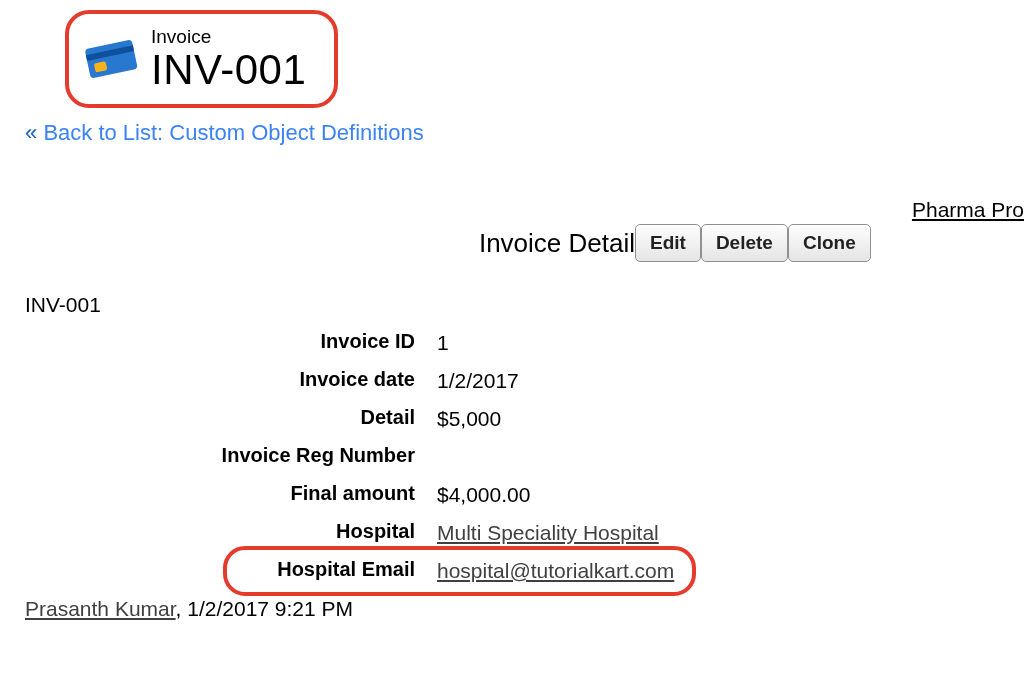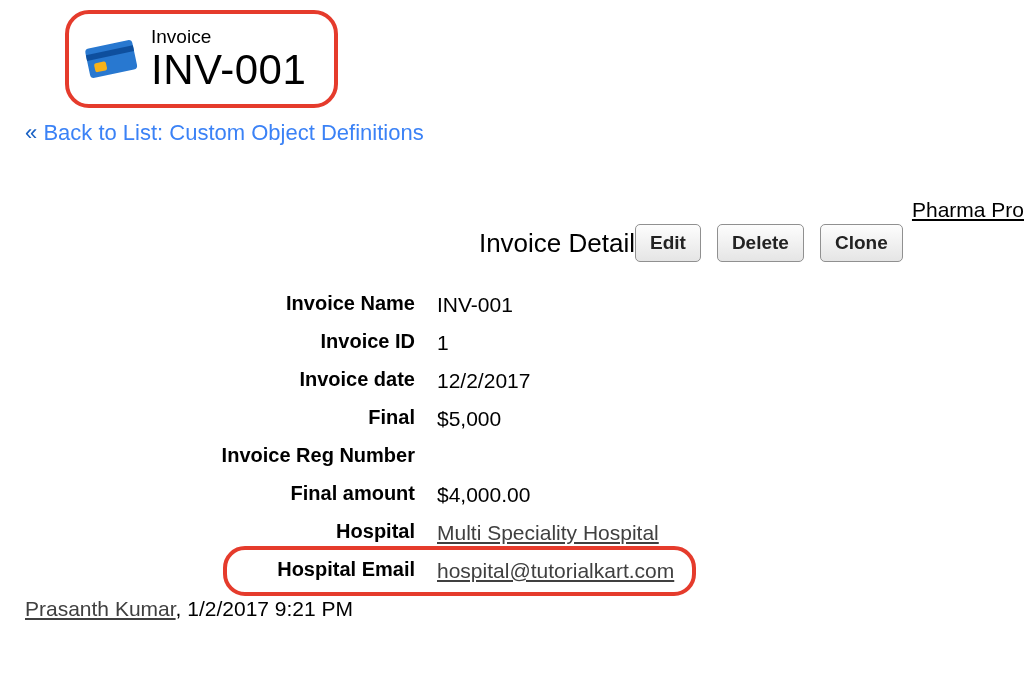--- a/index.html
+++ b/index.html
@@ -13,21 +13,21 @@
   .card-stripe{fill:#0e4f9e;}
   .hdr-txt small{display:block;font-size:19px;color:#000;margin-bottom:-2px;}
   .hdr-txt h1{margin:0;font-size:42px;font-weight:400;letter-spacing:.5px;}
   .back{margin:12px 0 0 0;font-size:22px;}
   .back a{color:#3b82f6;text-decoration:none;}
   .back .chev{color:#1961c4;}
   .tool{position:absolute;top:198px;right:0;font-size:21px;color:#000;text-decoration:underline;}
   .section{margin:78px 0 0 25px;}
   .sec-row{display:flex;align-items:center;}
   .sec-title{font-size:26px;font-weight:400;width:610px;text-align:right;}
-  .btns{display:flex;gap:16px;}
+  .btns{display:flex;gap:0;}
   .btn{background:linear-gradient(#fdfdfd,#e5e5e5);border:1px solid #909090;border-radius:5px;padding:7px 14px;font-size:19px;font-weight:700;color:#222;cursor:pointer;}
   .tbl{margin-top:22px;}
   .fr{display:flex;align-items:center;min-height:38px;}
   .lab{width:390px;text-align:right;font-size:20px;font-weight:700;color:#000;padding-right:22px;}
   .val{font-size:21px;color:#000;padding-top:3px;}
   .val .lnk{color:#404040;margin-top:38px;}
   .fr.email{position:relative;}
   .email-ring{position:absolute;left:198px;top:-4px;width:465px;height:42px;border:4px solid #e53b2c;border-radius:22px;pointer-events:none;}
 </style>
 </head>
@@ -65,33 +65,32 @@
     <div class="sec-title">Invoice Detail</div>
     <div class="btns">
       <button class="btn">Edit</button>
       <button class="btn">Delete</button>
       <button class="btn">Clone</button>
     </div>
   </div>
 
   <div class="tbl">
     <div class="fr">
-      <div class="lab">Invoice Name</div>
       <div class="val">INV-001</div>
     </div>
     <div class="fr">
       <div class="lab">Invoice ID</div>
       <div class="val">1</div>
     </div>
     <div class="fr">
       <div class="lab">Invoice date</div>
-      <div class="val">12/2/2017</div>
+      <div class="val">1/2/2017</div>
     </div>
     <div class="fr">
-      <div class="lab">Final</div>
+      <div class="lab">Detail</div>
       <div class="val">$5,000</div>
     </div>
     <div class="fr">
       <div class="lab">Invoice Reg Number</div>
       <div class="val"></div>
     </div>
     <div class="fr">
       <div class="lab">Final amount</div>
       <div class="val">$4,000.00</div>
     </div>

